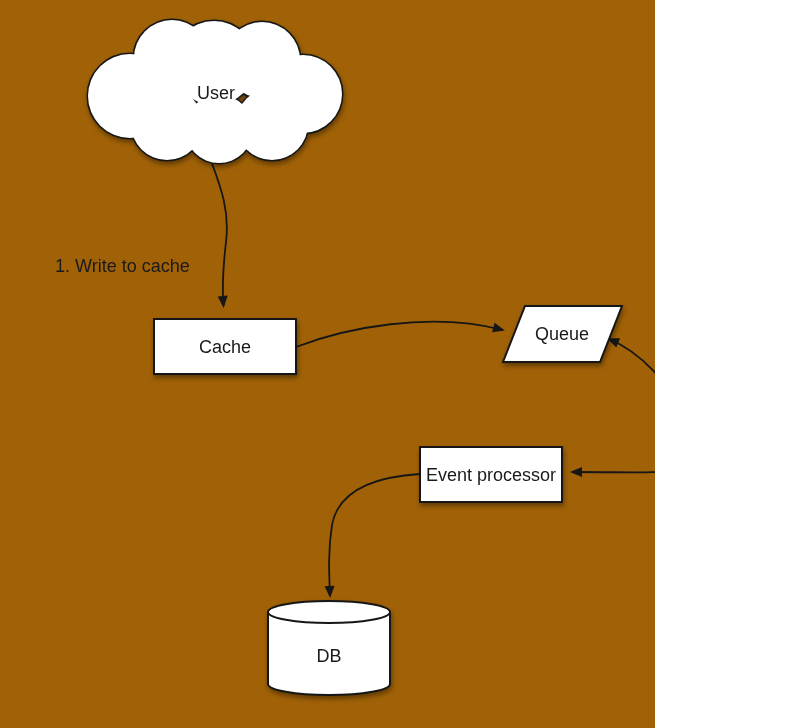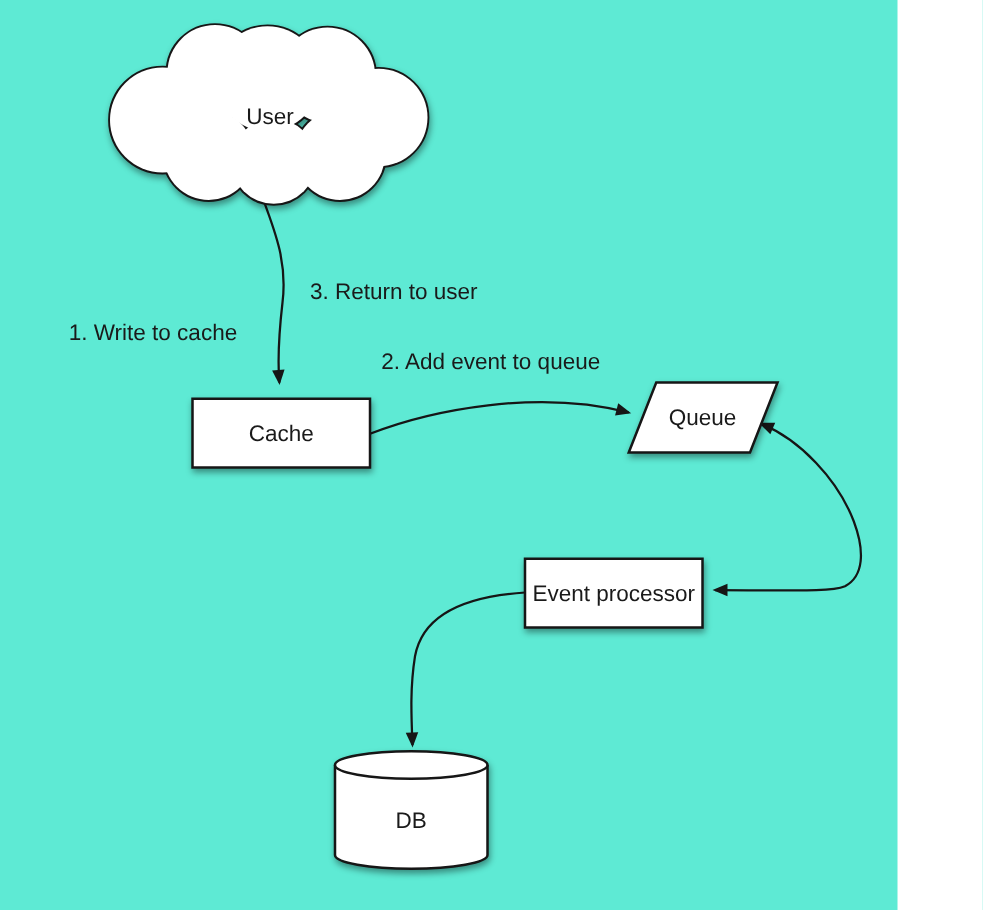--- a/index.html
+++ b/index.html
@@ -1,20 +1,20 @@
 <!DOCTYPE html>
 <html><head>
 <meta charset="utf-8">
 <style>
   html, body { margin: 0; padding: 0; background: #ffffff; }
   #canvas {
     position: relative;
-    width: 718px;
+    width: 655px;
     height: 728px;
-    background: #5eead4;
+    background: #a16207;
     font-family: "Liberation Sans", sans-serif;
     color: #1a1a1a;
     overflow: hidden;
   }
   #diagram-svg { position: absolute; left: 0; top: 0; }
   .shape { fill: #ffffff; stroke: #161616; stroke-width: 2; }
   .shape-shadow { filter: drop-shadow(1px 3px 2.5px rgba(0,0,0,0.40)); }
   .cloud-outline { fill: #ffffff; stroke: #161616; stroke-width: 3; }
   .cloud-cover { fill: #ffffff; stroke: none; }
   .edge { fill: none; stroke: #161616; stroke-width: 1.8; }
@@ -92,16 +92,14 @@
     </g>
 
     <g class="shape-shadow">
       <path class="shape" d="M 268 612 L 268 684 A 61 11 0 0 0 390 684 L 390 612"></path>
       <ellipse class="shape" cx="329" cy="612" rx="61" ry="11"></ellipse>
       <text class="node-label" x="329" y="662">DB</text>
     </g>
   </svg>
 
   <div class="step-label" style="left:55px;  top:256px;">1. Write to cache</div>
-  <div class="step-label" style="left:305px; top:279px;">2. Add event to queue</div>
-  <div class="step-label" style="left:248px; top:223px;">3. Return to user</div>
 
 </div>
 
 </body></html>

